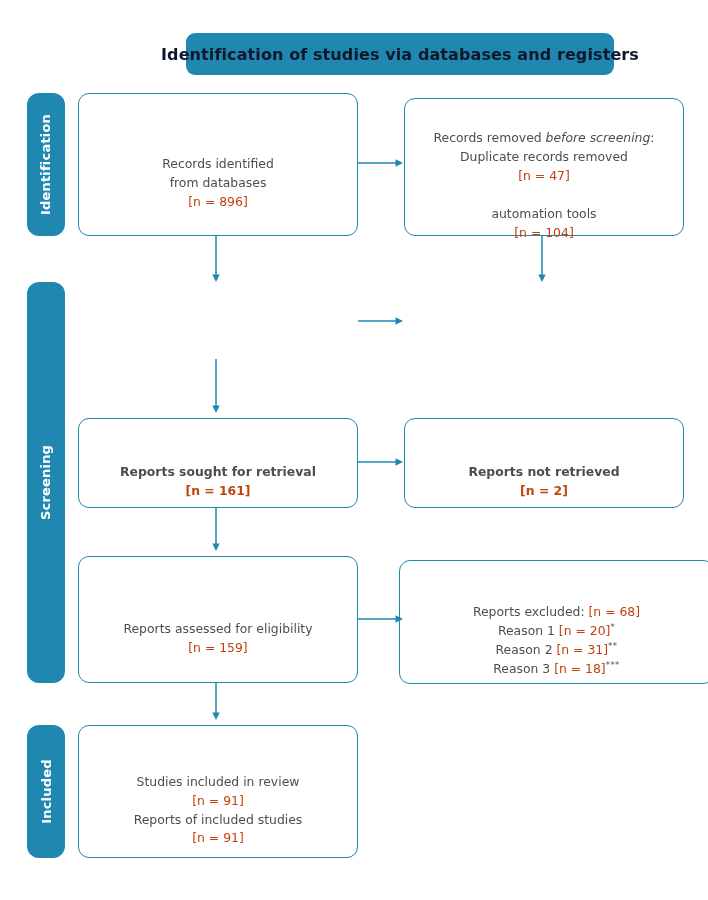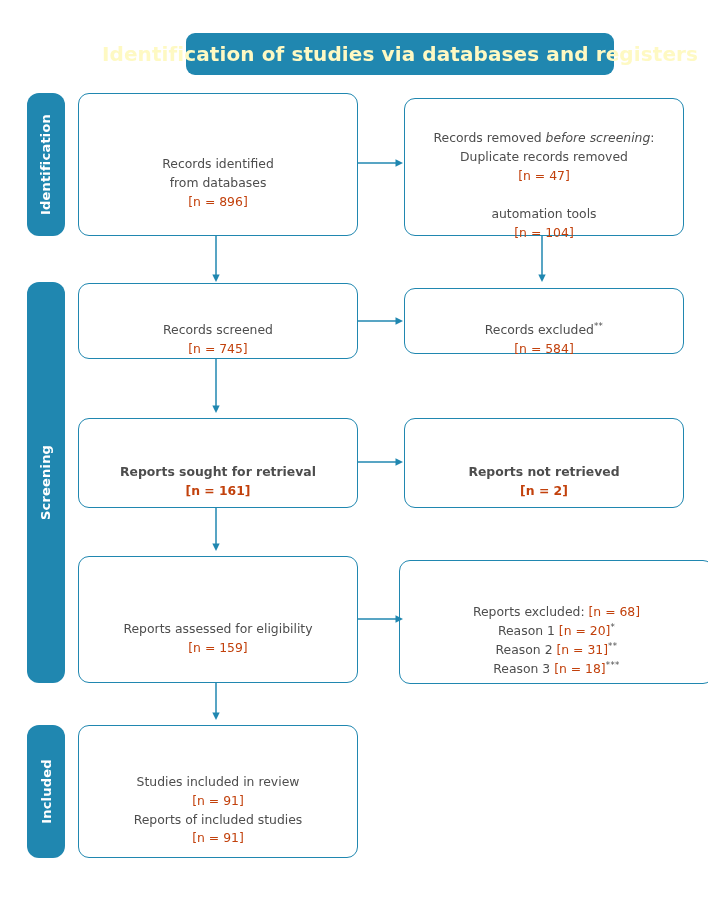--- a/index.html
+++ b/index.html
@@ -31,22 +31,22 @@
     width: 428px;
     height: 42px;
     background: #2087b0;
     border-radius: 9px;
     display: flex;
     align-items: center;
     justify-content: center;
     box-sizing: border-box;
   }
   .banner-text {
-    color: #fef9c3;
-    font-size: 20px;
+    color: #0f172a;
+    font-size: 16px;
     font-weight: bold;
     letter-spacing: 0.1px;
     white-space: nowrap;
   }
 
   
   .stage-bar {
     position: absolute;
     background: #2087b0;
     border-radius: 12px;
@@ -155,33 +155,21 @@
     <div class="node-text">
       <span>Records removed </span><span class="ital">before screening</span><span>:</span><br>
       <span>Duplicate records removed</span><br>
       <span class="num">[n = 47]</span><br>
       <br>
       <span>automation tools</span><br>
       <span class="num">[n = 104]</span>
     </div>
   </div>
 
-  <div class="node box-screened">
-    <div class="node-text">
-      <span>Records screened</span><br>
-      <span class="num">[n = 745]</span>
-    </div>
-  </div>
-
-  <div class="node box-excluded">
-    <div class="node-text">
-      <span>Records excluded</span><span class="sup">**</span><br>
-      <span class="num">[n = 584]</span>
-    </div>
-  </div>
+
 
   <div class="node box-sought">
     <div class="node-text">
       <span>Reports sought for retrieval</span><br>
       <span class="num">[n = 161]</span>
     </div>
   </div>
 
   <div class="node box-notretrieved">
     <div class="node-text">

